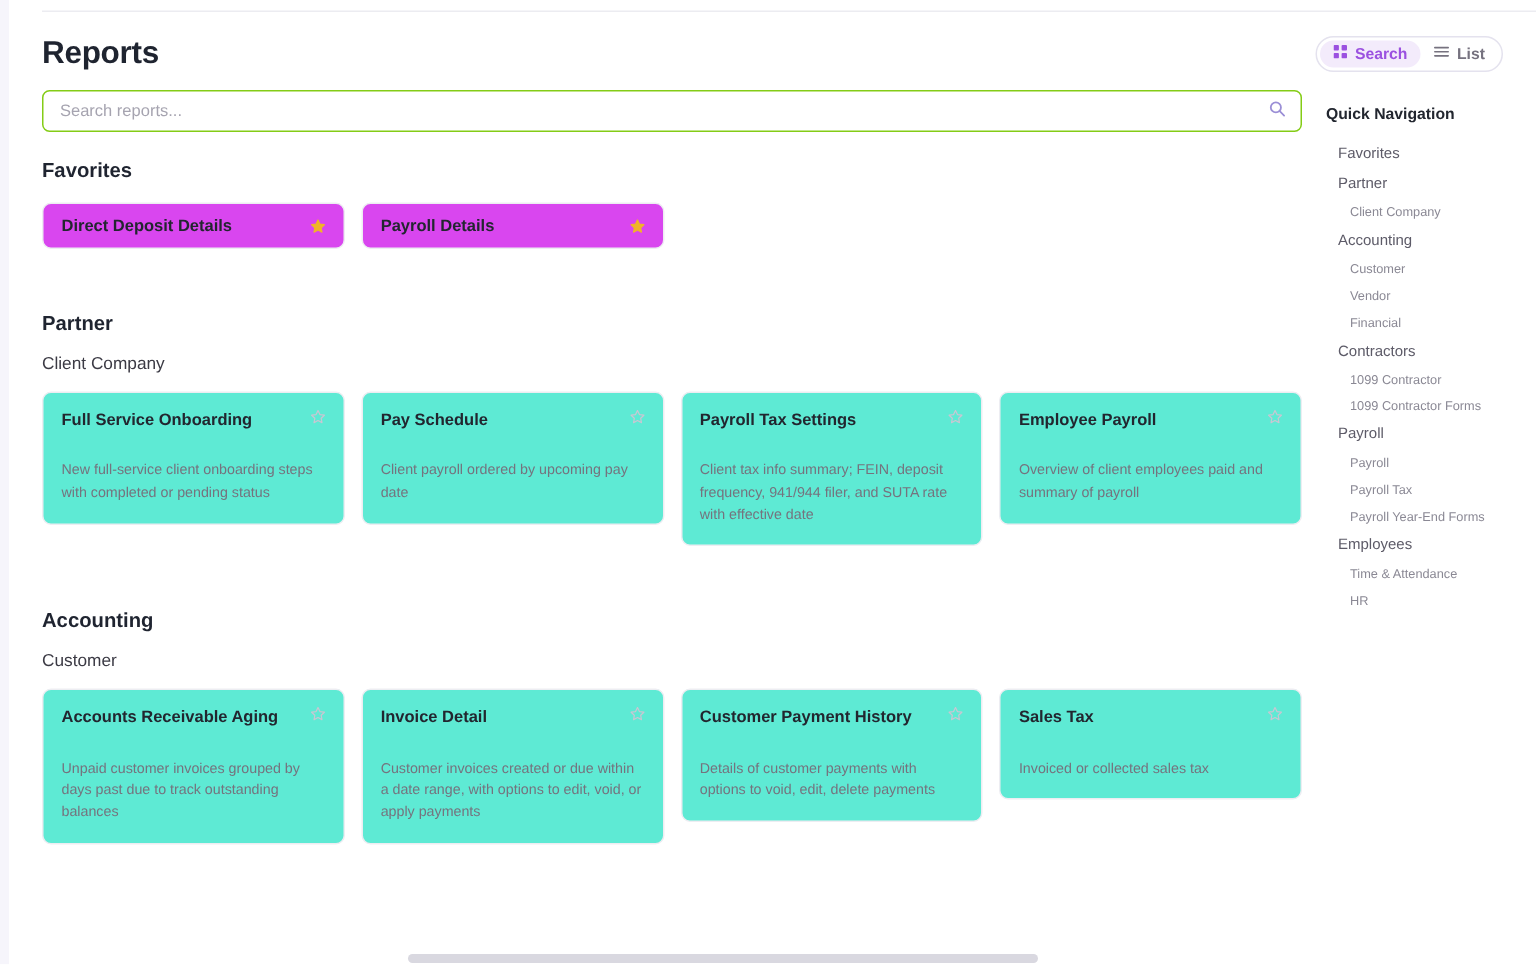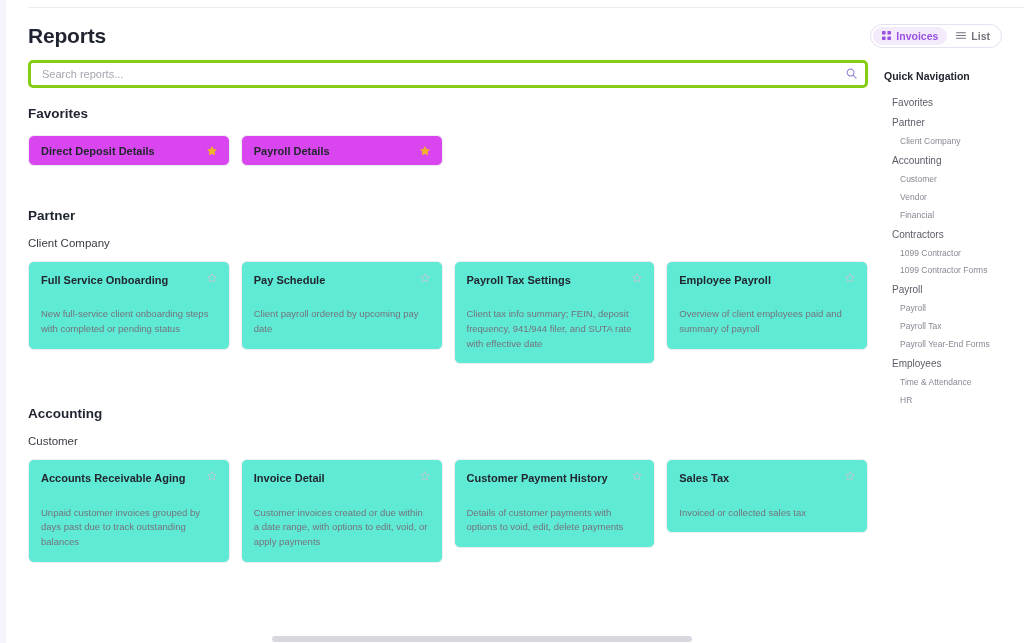--- a/index.html
+++ b/index.html
@@ -111,21 +111,21 @@
 
   
   .search-wrap {
     position: relative;
     margin-top: 4px;
     margin-bottom: 18px;
   }
   .search-input {
     width: 100%;
     height: 28px;
-    border: 3px solid #84cc16;
+    border: 1px solid #84cc16;
     border-radius: 5px;
     padding: 0 32px 0 11px;
     font-size: 11px;
     color: #3b3a44;
     background: #ffffff;
     font-family: "Liberation Sans", sans-serif;
     outline: none;
   }
   .search-input::placeholder { color: #a6a4b0; }
   .search-icon {
@@ -277,21 +277,21 @@
       <div class="view-toggle">
         <button class="view-toggle-btn active">
           <span class="icon-grid">
             <svg width="9" height="9" viewBox="0 0 10 10" fill="#9b51e0">
               <rect x="0" y="0" width="4" height="4" rx="0.7"></rect>
               <rect x="6" y="0" width="4" height="4" rx="0.7"></rect>
               <rect x="0" y="6" width="4" height="4" rx="0.7"></rect>
               <rect x="6" y="6" width="4" height="4" rx="0.7"></rect>
             </svg>
           </span>
-          <span>Invoices</span>
+          <span>Search</span>
         </button>
         <button class="view-toggle-btn">
           <span class="icon-list">
             <svg width="10" height="9" viewBox="0 0 11 9" stroke="#76727f" stroke-width="1.2" stroke-linecap="round">
               <line x1="0.6" y1="1.5" x2="10.4" y2="1.5"></line>
               <line x1="0.6" y1="4.5" x2="10.4" y2="4.5"></line>
               <line x1="0.6" y1="7.5" x2="10.4" y2="7.5"></line>
             </svg>
           </span>
           <span>List</span>

